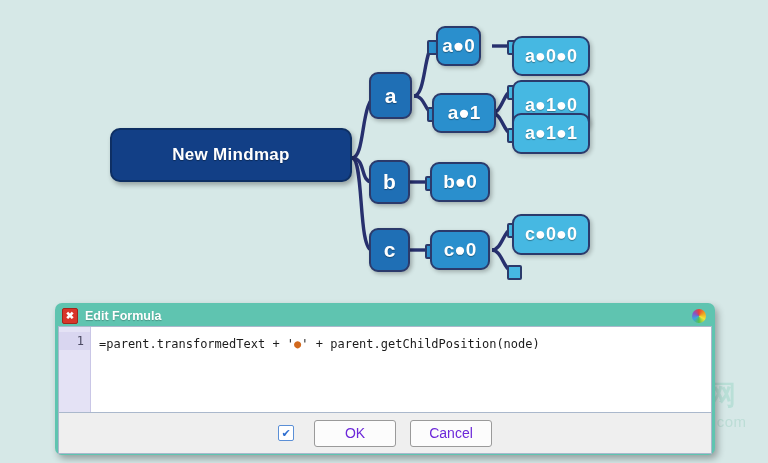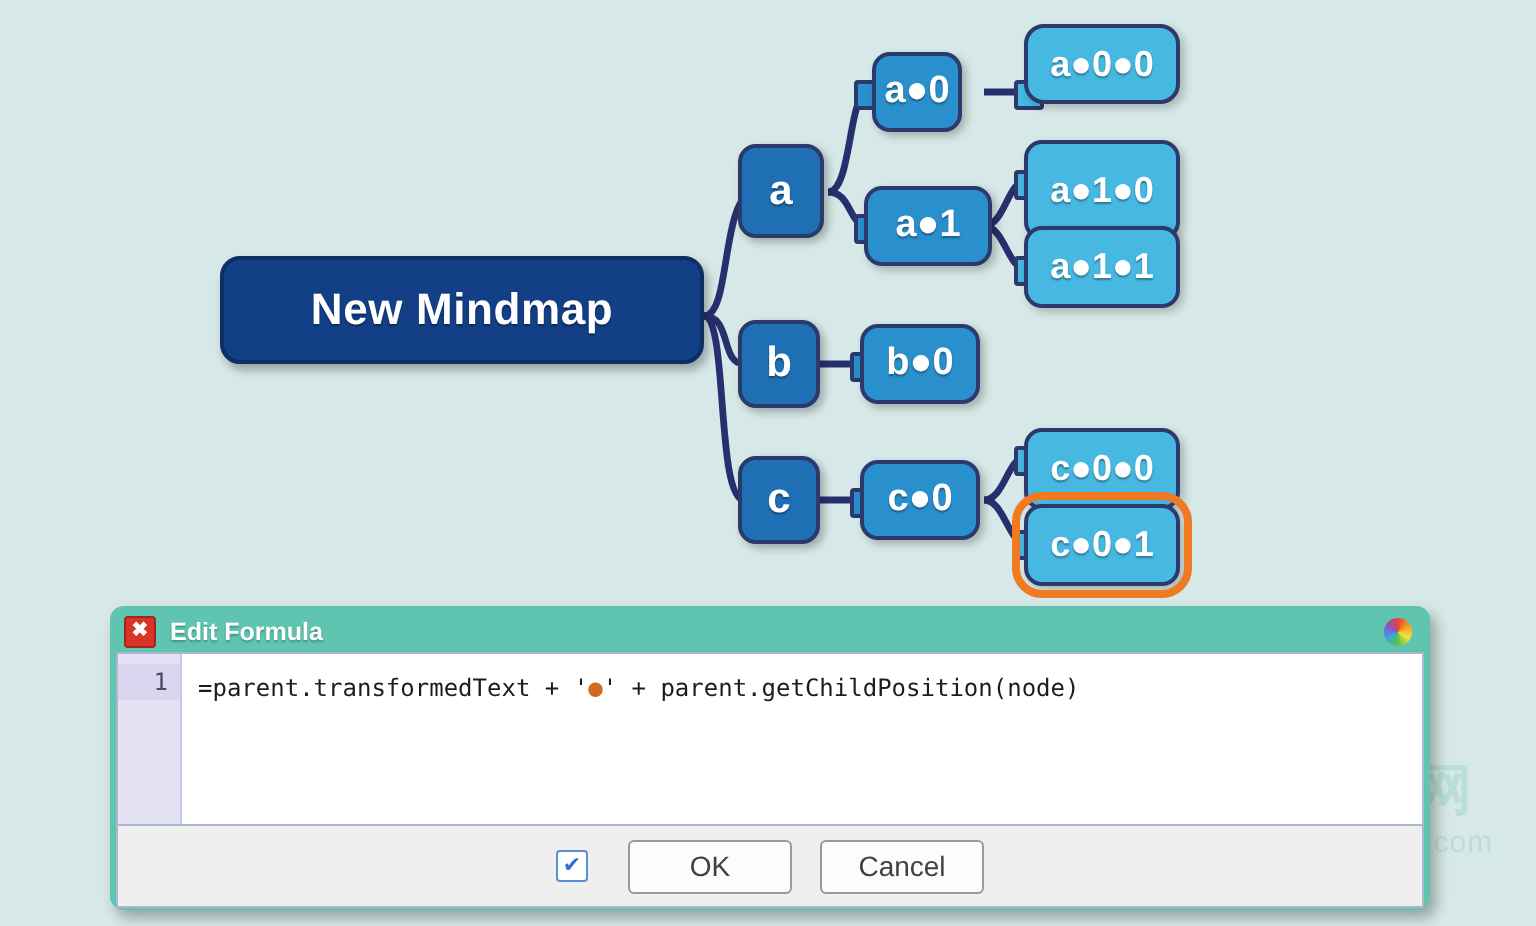--- a/index.html
+++ b/index.html
@@ -17,21 +17,21 @@
   .wm-glass{position:absolute;left:2px;top:2px;width:52px;height:52px;border:6px solid #cfe7e0;border-radius:50%;}
   .wm-dot{position:absolute;left:18px;top:15px;width:14px;height:14px;background:#cfe7e0;border-radius:50%;}
   .wm-handle{position:absolute;left:44px;top:44px;width:26px;height:6px;background:#cfe7e0;transform:rotate(42deg);border-radius:3px;}
 
   
   svg.edges{position:absolute;left:0;top:0;width:768px;height:310px;}
   .node{position:absolute;box-sizing:border-box;display:flex;align-items:center;justify-content:center;
         color:#ffffff;border-radius:9px;border:2px solid #2b3a6b;
         text-shadow:0 1px 1px rgba(0,0,0,.35);font-weight:bold;}
   .node.root{background:#123f86;border:2px solid #0e2f63;border-radius:10px;
-        font-size:22px;letter-spacing:.3px;box-shadow:2px 3px 5px rgba(0,0,0,.30);justify-content:center;}
+        font-size:17px;letter-spacing:.3px;box-shadow:2px 3px 5px rgba(0,0,0,.30);justify-content:center;}
   .node.lvl1{background:#1f6fb5;font-size:21px;box-shadow:2px 2px 4px rgba(0,0,0,.28);}
   .node.lvl2{background:#2a8fcd;font-size:19px;box-shadow:2px 2px 4px rgba(0,0,0,.25);}
   .node.lvl3{background:#46b8e2;font-size:18px;box-shadow:2px 2px 4px rgba(0,0,0,.22);}
   .node.selected{outline:4px solid #f07a21;outline-offset:2px;border-radius:9px;}
   .tab{position:absolute;width:11px;height:11px;background:#2a8fcd;border:2px solid #2b3a6b;border-radius:2px;}
   .tab.t3{background:#46b8e2;}
 
   
   .dialog{position:absolute;left:55px;top:303px;width:660px;height:152px;
           background:#5fc4b0;border-radius:7px;padding:3px;box-sizing:border-box;
@@ -52,21 +52,21 @@
   .code{flex:1;padding:8px 0 0 8px;font-family:"DejaVu Sans Mono",monospace;font-size:12px;
         color:#1c1c1c;white-space:pre;line-height:18px;}
   .code .str{color:#d2691e;}
   .footer{height:40px;background:#efefef;border:1px solid #aab8cc;border-top:none;
           display:flex;align-items:center;justify-content:center;gap:14px;}
   .chk-wrap{display:flex;align-items:center;gap:6px;margin-right:6px;}
   .chk{width:14px;height:14px;background:#fff;border:1px solid #5b8fd6;border-radius:2px;
        display:flex;align-items:center;justify-content:center;color:#2f6fd0;font-size:11px;line-height:1;}
   .chk-label{font-size:14px;color:#1b1b1b;}
   .btn{min-width:80px;height:25px;background:#fcfcfc;border:1px solid #9a9a9a;border-radius:3px;
-       font-size:14px;color:#404040;display:flex;align-items:center;justify-content:center;}
+       font-size:14px;color:#6d28d9;display:flex;align-items:center;justify-content:center;}
 </style>
 </head>
 <body>
 
 <div id="canvas">
 
   <div class="watermark">
     <div class="wm-glass"></div>
     <div class="wm-dot"></div>
     <div class="wm-handle"></div>
@@ -119,43 +119,40 @@
   <div class="node lvl2" style="left:430px;top:162px;width:60px;height:40px;">
     <span>b●0</span>
   </div>
 
   <div class="tab" style="left:425px;top:244px;"></div>
   <div class="node lvl2" style="left:430px;top:230px;width:60px;height:40px;">
     <span>c●0</span>
   </div>
 
   <div class="tab t3" style="left:507px;top:40px;"></div>
-  <div class="node lvl3" style="left:512px;top:12px;width:78px;height:40px;border-radius:10px;">
+  <div class="node lvl3" style="left:512px;top:36px;width:78px;height:40px;border-radius:10px;">
     <span>a●0●0</span>
   </div>
 
   <div class="tab t3" style="left:507px;top:85px;"></div>
-  <div class="node lvl3" style="left:512px;top:70px;width:78px;height:50px;">
+  <div class="node lvl3" style="left:512px;top:80px;width:78px;height:50px;">
     <span>a●1●0</span>
   </div>
 
   <div class="tab t3" style="left:507px;top:128px;"></div>
   <div class="node lvl3" style="left:512px;top:113px;width:78px;height:41px;">
     <span>a●1●1</span>
   </div>
 
   <div class="tab t3" style="left:507px;top:223px;"></div>
   <div class="node lvl3" style="left:512px;top:214px;width:78px;height:41px;">
     <span>c●0●0</span>
   </div>
 
   <div class="tab t3" style="left:507px;top:265px;"></div>
-  <div class="node lvl3 selected" style="left:512px;top:252px;width:78px;height:41px;">
-    <span>c●0●1</span>
-  </div>
 
   <div class="dialog">
     <div class="titlebar">
       <div class="close-box">✖</div>
       <div class="title-text">Edit Formula</div>
       <div class="app-icon"></div>
     </div>
 
     <div class="editor">
       <div class="gutter">

